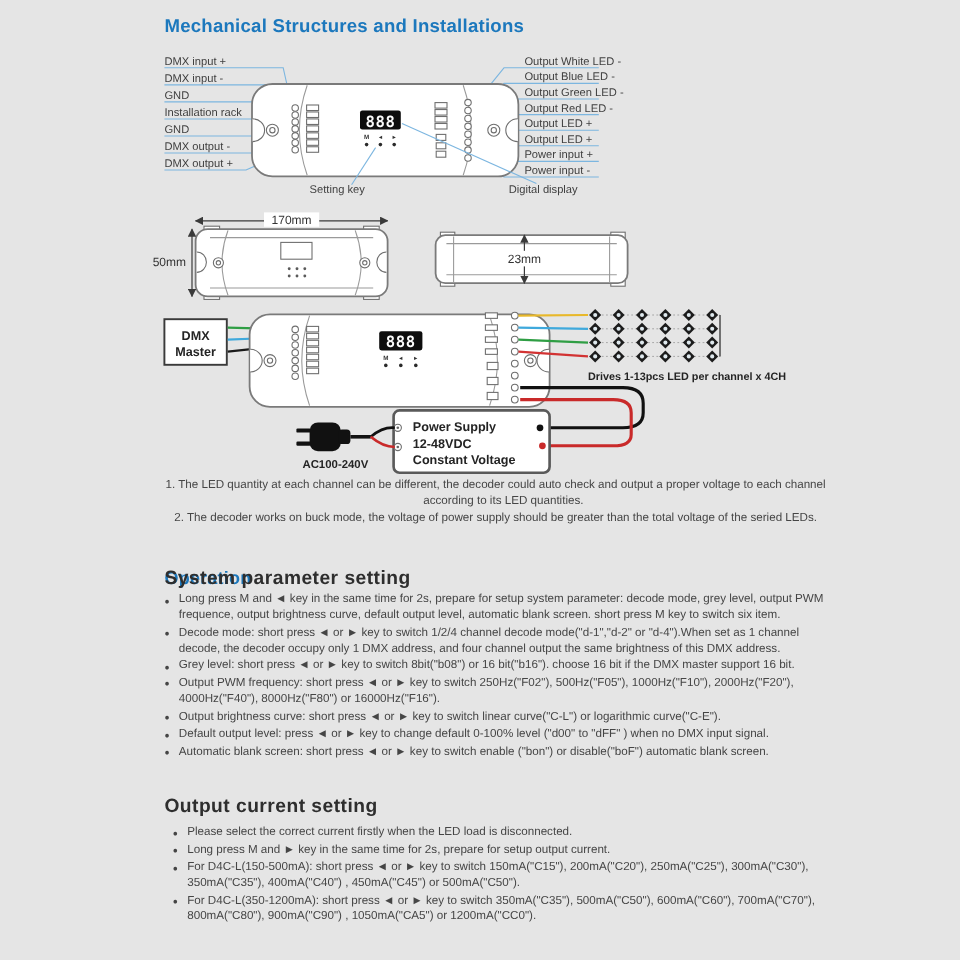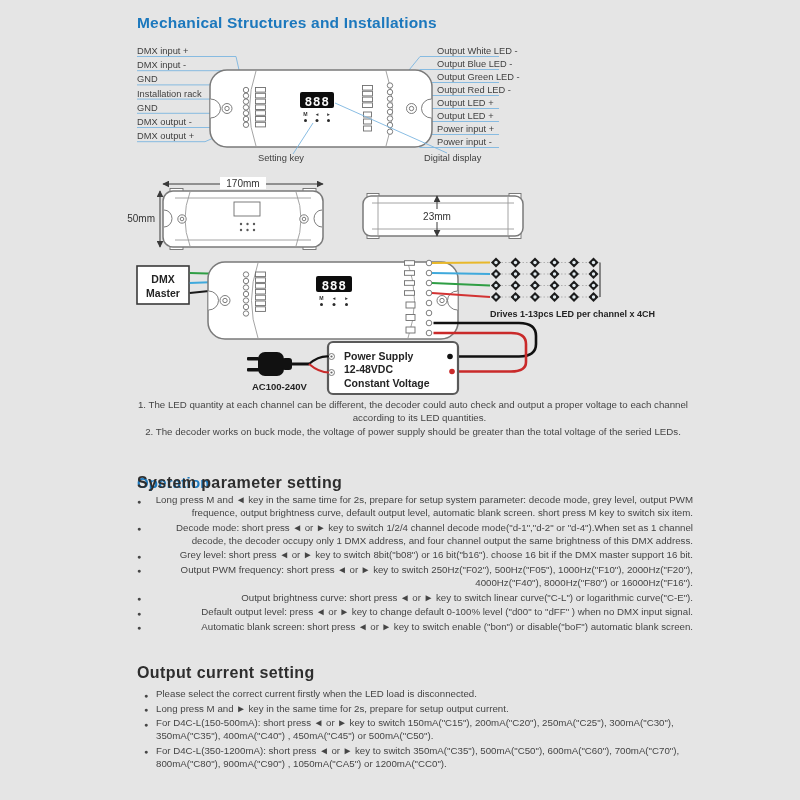--- a/index.html
+++ b/index.html
@@ -8,21 +8,21 @@
   .abs{position:absolute;}
   .doc-title{left:137px;top:14px;font-size:15.5px;font-weight:bold;color:#1c78bd;letter-spacing:.2px;}
   .section-title{left:137px;top:474px;font-size:15px;font-weight:bold;color:#1c78bd;letter-spacing:.2px;}
   .sub-title{font-size:16px;font-weight:bold;color:#2e2e2e;letter-spacing:.4px;}
   #system-heading{left:137px;top:474px;}
   #current-heading{left:137px;top:664px;}
   ul.plain{list-style:none;margin:0;padding:0;}
   .notes{left:137px;top:399px;width:552px;font-size:9.7px;line-height:12.8px;color:#454545;}
   .notes li{padding-left:13px;text-indent:-13px;margin-bottom:1px;text-align:center;}
   .bullets{width:556px;font-size:9.7px;line-height:13.1px;color:#454545;}
-  #bullets-system{left:137px;top:493px;text-align:right;}
+  #bullets-system{left:137px;top:493px;}
   #bullets-current{left:144px;top:687px;}
   .bullets li{position:relative;padding-left:12px;margin-bottom:1.5px;}
   .bullets li::before{content:"●";position:absolute;left:0;top:1.5px;font-size:7px;color:#454545;}
   svg{position:absolute;top:0;left:0;}
   svg text{font-family:"Liberation Sans","DejaVu Sans",sans-serif;fill:#3f3f3f;}
   .lbl{font-size:9.3px;}
   .dim{font-size:10px;fill:#333;}
   .seg{font-family:"DejaVu Sans Mono",monospace;font-weight:bold;fill:#fbfbfb;font-size:13px;letter-spacing:.5px;}
   .seg-sm{font-size:5.2px;font-weight:bold;fill:#333;}
   .boldlbl{font-weight:bold;fill:#242424;}

